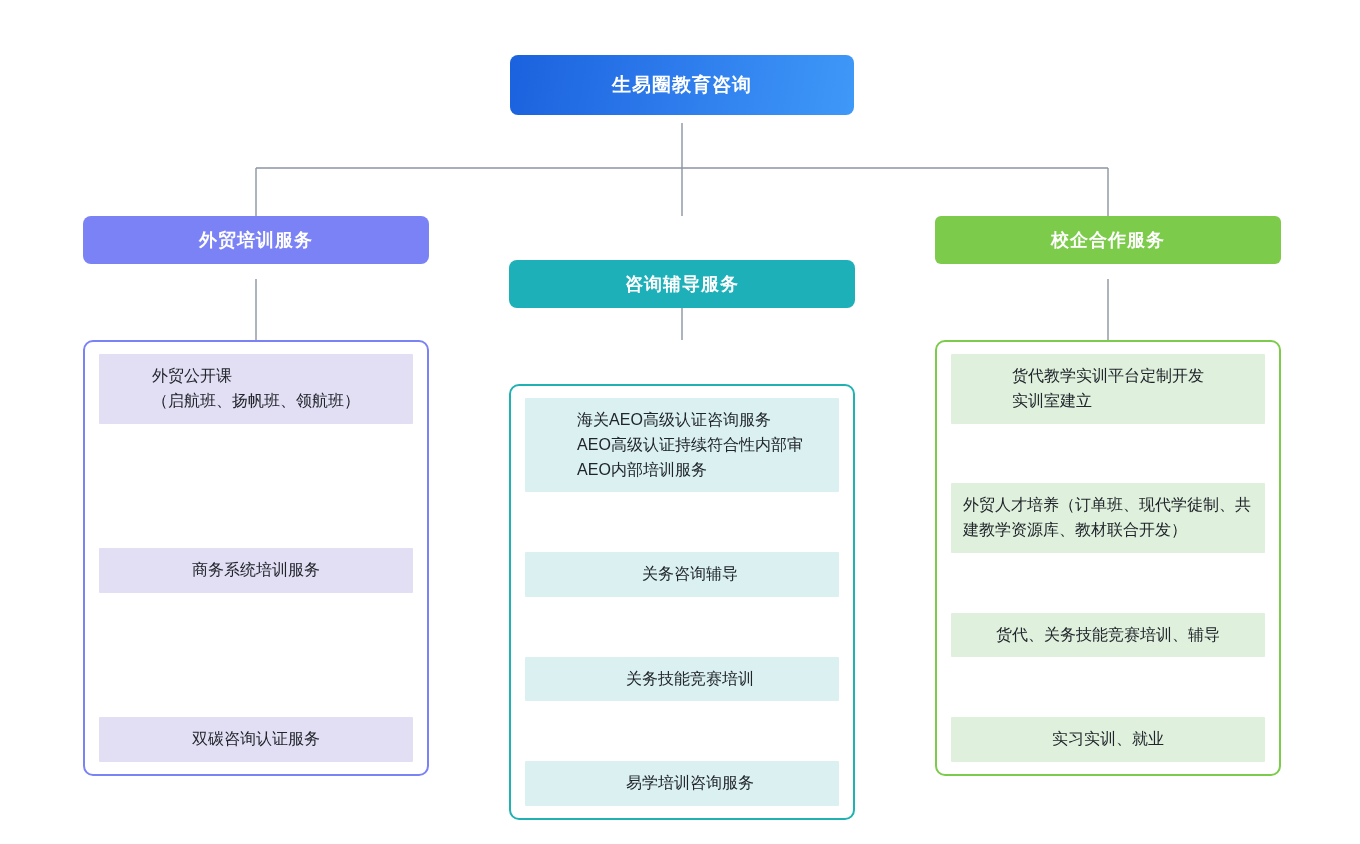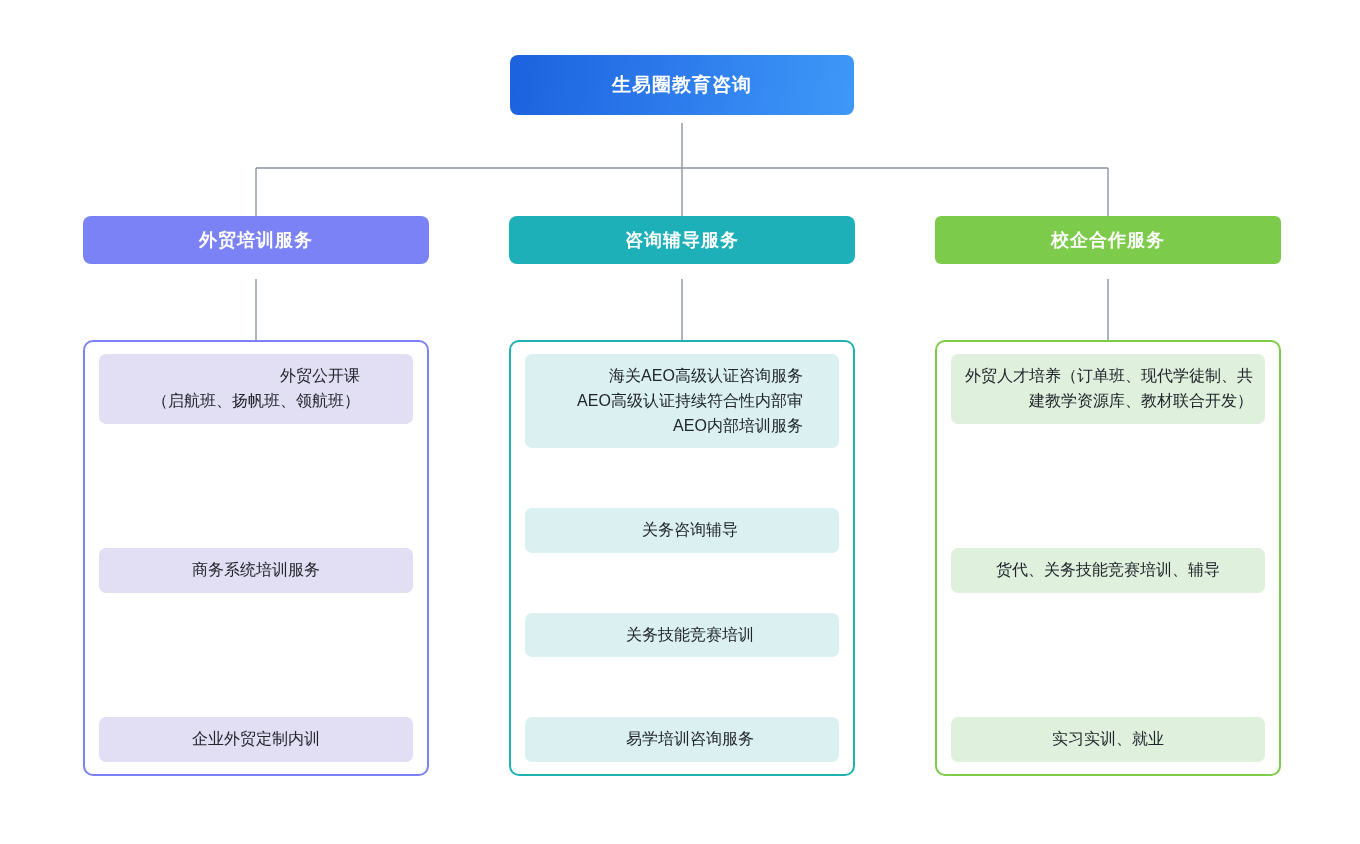--- a/index.html
+++ b/index.html
@@ -48,21 +48,21 @@
     letter-spacing: 1px;
   }
 
   
   .column {
     position: absolute;
     top: 216px;
     width: 346px;
   }
   .column.col-0 { left: 83px; }
-  .column.col-1 { left: 509px; }
+  .column.col-1 { left: 509px; margin-top: 44px; }
   .column.col-2 { left: 935px; }
 
   .col-header {
     height: 48px;
     border-radius: 8px;
     display: flex;
     align-items: center;
     justify-content: center;
     color: #ffffff;
     font-size: 18px;
@@ -82,25 +82,25 @@
     border-radius: 10px;
     padding: 12px 14px;
     display: flex;
     flex-direction: column;
     justify-content: space-between;
     background: #ffffff;
   }
 
   .card {
     box-sizing: border-box;
-    border-radius: 7px;
+    border-radius: 1px;
     display: flex;
     align-items: center;
     justify-content: center;
-    text-align: right;
+    text-align: left;
     color: #20252b;
     font-size: 16px;
     line-height: 1.55;
     padding: 10px 12px;
     white-space: pre-line;
   }
 
   
   .col-0 .col-header { background: #7b82f5; }
   .col-0 .col-body   { border-color: #7b82f5; }
@@ -141,21 +141,21 @@
   </div>
 
   <div class="column col-0">
     <div class="col-header">
       <span>外贸培训服务</span>
     </div>
     <div class="col-body">
       <div class="card">外贸公开课
 （启航班、扬帆班、领航班）</div>
       <div class="card">商务系统培训服务</div>
-      <div class="card">企业外贸定制内训</div>
+      <div class="card">双碳咨询认证服务</div>
     </div>
   </div>
 
   <div class="column col-1">
     <div class="col-header">
       <span>咨询辅导服务</span>
     </div>
     <div class="col-body">
       <div class="card">海关AEO高级认证咨询服务
 AEO高级认证持续符合性内部审
@@ -164,19 +164,21 @@
       <div class="card">关务技能竞赛培训</div>
       <div class="card">易学培训咨询服务</div>
     </div>
   </div>
 
   <div class="column col-2">
     <div class="col-header">
       <span>校企合作服务</span>
     </div>
     <div class="col-body">
+      <div class="card">货代教学实训平台定制开发
+实训室建立</div>
       <div class="card">外贸人才培养（订单班、现代学徒制、共建教学资源库、教材联合开发）</div>
       <div class="card">货代、关务技能竞赛培训、辅导</div>
       <div class="card">实习实训、就业</div>
     </div>
   </div>
 
 </div>
 
 </body></html>

